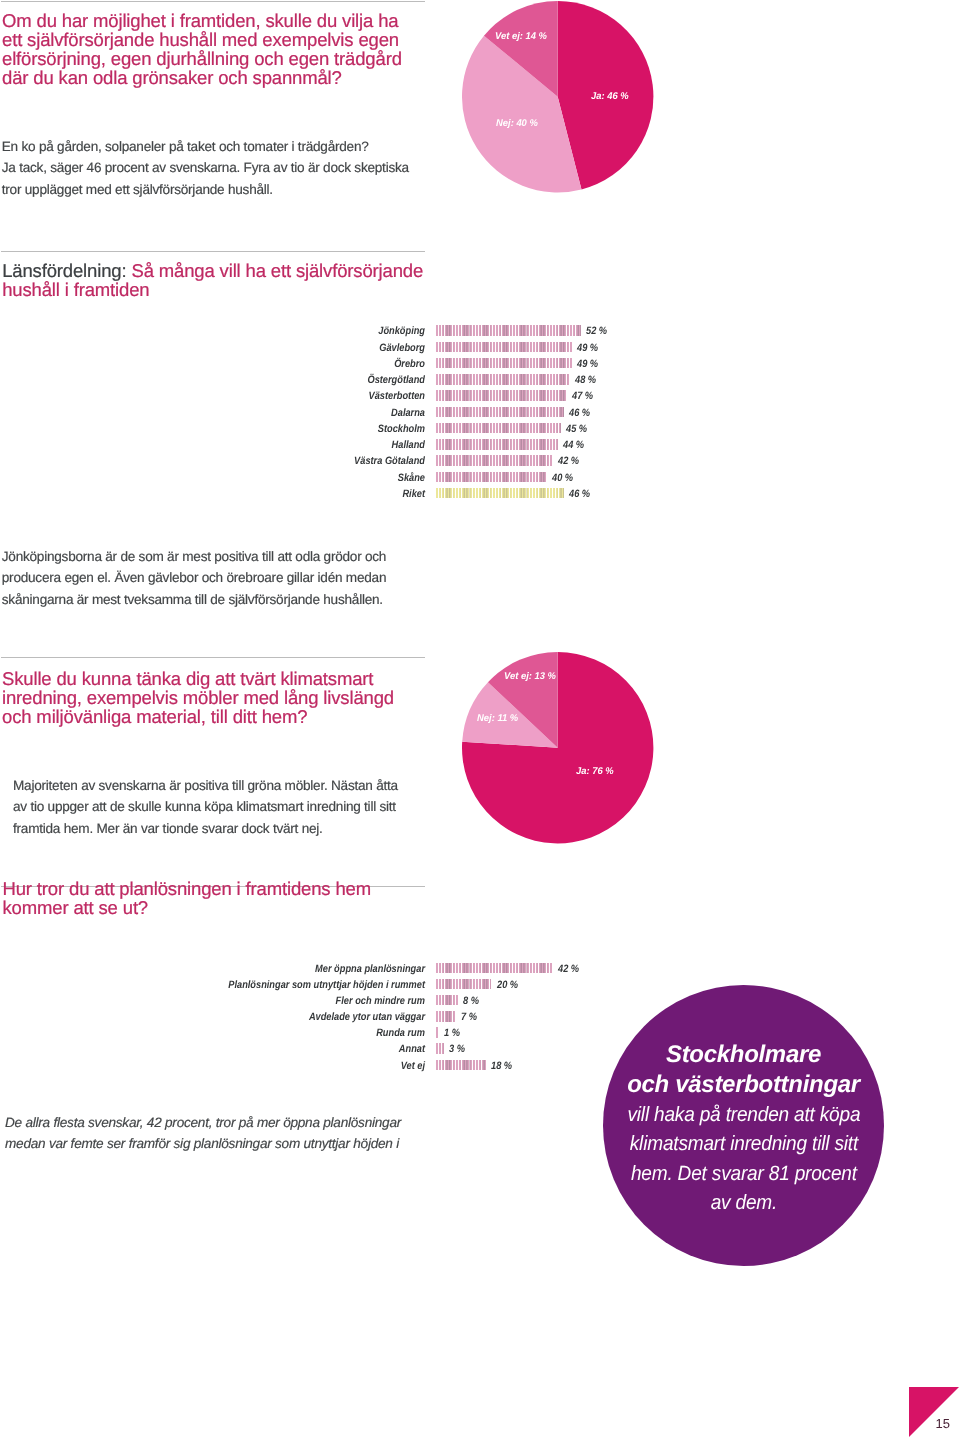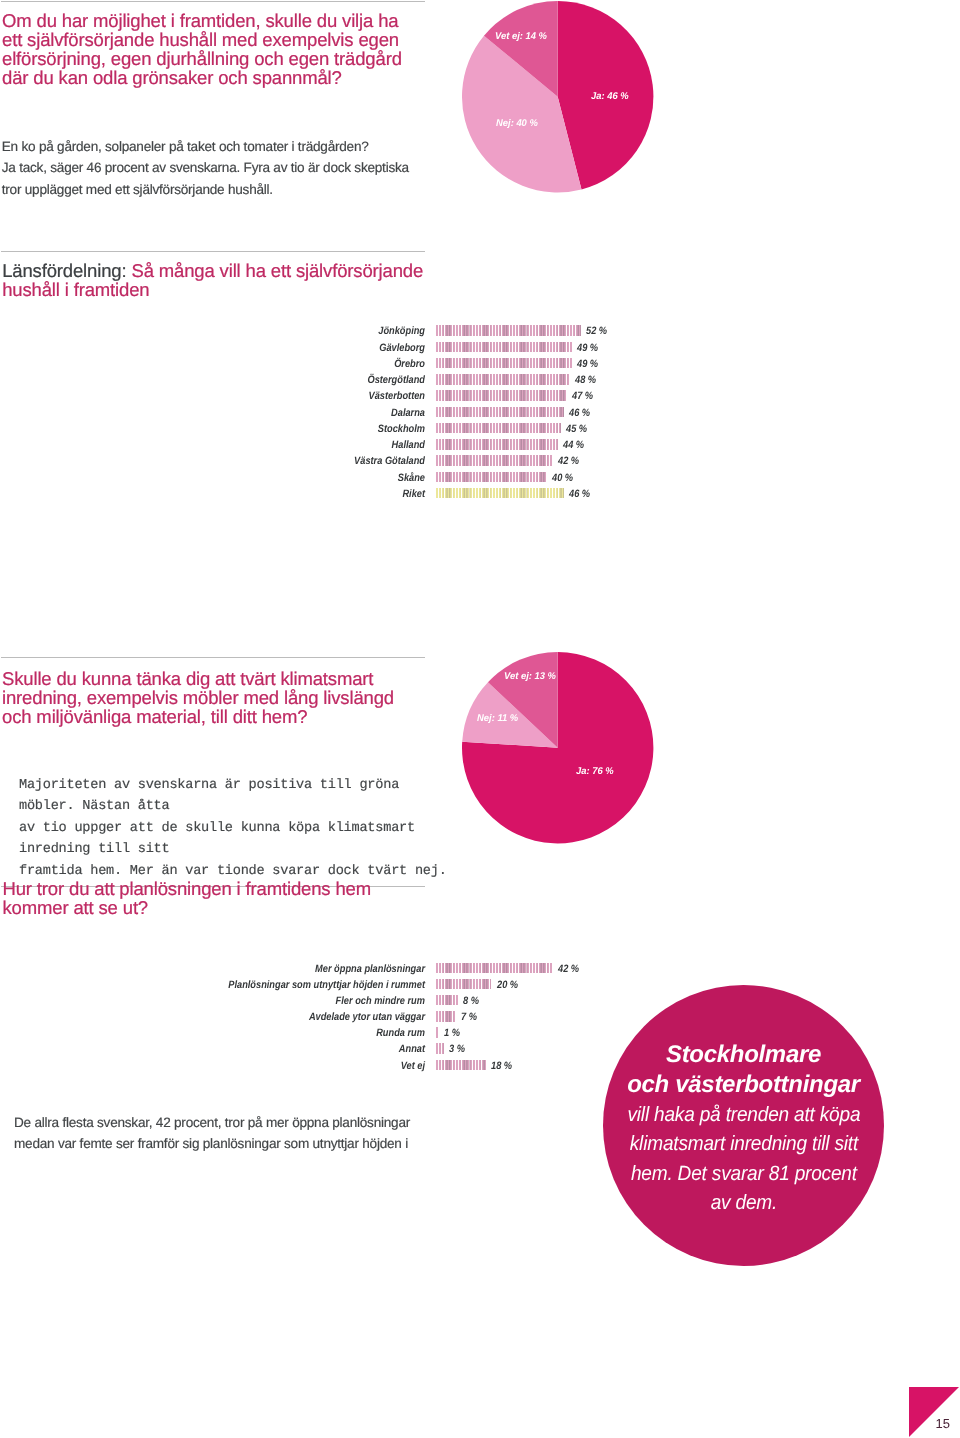--- a/index.html
+++ b/index.html
@@ -40,21 +40,21 @@
           #b58ba2 0px,#dda4c0 0.5px,#dda4c0 1.6px,#b58ba2 2.1px,
           #ffffff 2.2px,#ffffff 2.85px);}
   .bar.yellow{background-image:repeating-linear-gradient(to right,
           #c9c492 0px,#ece79a 0.5px,#ece79a 1.6px,#c9c492 2.1px,
           #ffffff 2.2px,#ffffff 2.85px);}
   .barval{position:absolute;font-size:10.7px;font-style:italic;font-weight:700;
           color:#35383a;white-space:nowrap;
           transform:scaleX(0.865);transform-origin:0% 50%;}
 
   
-  .circle{position:absolute;border-radius:50%;background:#be185d;
+  .circle{position:absolute;border-radius:50%;background:#701a75;
           display:flex;align-items:center;justify-content:center;}
   .circle-inner{text-align:center;color:#ffffff;font-style:italic;margin-top:8px;}
   .circle-strong{font-weight:700;font-size:24px;line-height:29.8px;letter-spacing:-0.3px;}
   .circle-body{font-weight:400;font-size:20.6px;line-height:29.5px;letter-spacing:-0.2px;
                transform:scaleX(0.925);}
 
   
   .pagenum{position:absolute;color:#4a2337;font-size:13px;line-height:13px;}
 </style>
 </head>
@@ -123,30 +123,35 @@
       <div class="bar" style="left: 435.7px; top: 130px; width: 117.18px; height: 10.4px;"></div>
       <div class="barval" style="left: 557.88px; top: 130px;">42 %</div>
       <div class="barlabel" style="left: 0px; top: 146.25px; width: 425px;">Skåne</div>
       <div class="bar" style="left: 435.7px; top: 146.25px; width: 111.6px; height: 10.4px;"></div>
       <div class="barval" style="left: 552.3px; top: 146.25px;">40 %</div>
       <div class="barlabel" style="left: 0px; top: 162.5px; width: 425px;">Riket</div>
       <div class="bar yellow" style="left: 435.7px; top: 162.5px; width: 128.34px; height: 10.4px;"></div>
       <div class="barval" style="left: 569.04px; top: 162.5px;">46 %</div>
     </div>
 
+  <div class="body-txt" style="left:1.8px;top:546px;width:440px;">
+      <div>Jönköpingsborna är de som är mest positiva till att odla grödor och</div>
+      <div>producera egen el. Även gävlebor och örebroare gillar idén medan</div>
+      <div>skåningarna är mest tveksamma till de självförsörjande hushållen.</div>
+    </div>
 
   <div class="rule" style="left:1px;top:657px;width:424px;"></div>
 
   <div class="qhead" style="left:2px;top:669px;width:440px;">
       <div>Skulle du kunna tänka dig att tvärt klimatsmart</div>
       <div>inredning, exempelvis möbler med lång livslängd</div>
       <div>och miljövänliga material, till ditt hem?</div>
     </div>
 
-  <div class="body-txt" style="left:19px;top:775px;width:440px;font-family:Liberation Mono, monospace;">
+  <div class="body-txt" style="left:13px;top:775px;width:440px;">
       <div>Majoriteten av svenskarna är positiva till gröna möbler. Nästan åtta</div>
       <div>av tio uppger att de skulle kunna köpa klimatsmart inredning till sitt</div>
       <div>framtida hem. Mer än var tionde svarar dock tvärt nej.</div>
     </div>
 
   <div class="pie-wrap abs" style="left:462px;top:652px;width:192px;height:192px;">
     <svg width="192" height="192" viewBox="0 0 192 192">
       <g id="pie2-slices">
           <path d="M 95.7 95.7 L 95.7 0 A 95.7 95.7 0 1 1 0.1888420894144076 89.69094728104476 Z" fill="#d71366"></path>
           <path d="M 95.7 95.7 L 0.1888420894144076 89.69094728104476 A 95.7 95.7 0 0 1 25.937702355770895 30.188841962624522 Z" fill="#ee9fc7"></path>
@@ -182,21 +187,21 @@
       <div class="bar" style="left: 435.7px; top: 64.6px; width: 2.79px; height: 10.4px;"></div>
       <div class="barval" style="left: 443.89px; top: 64.6px;">1 %</div>
       <div class="barlabel" style="left: 0px; top: 80.75px; width: 425px;">Annat</div>
       <div class="bar" style="left: 435.7px; top: 80.75px; width: 8.37px; height: 10.4px;"></div>
       <div class="barval" style="left: 449.47px; top: 80.75px;">3 %</div>
       <div class="barlabel" style="left: 0px; top: 96.9px; width: 425px;">Vet ej</div>
       <div class="bar" style="left: 435.7px; top: 96.9px; width: 50.22px; height: 10.4px;"></div>
       <div class="barval" style="left: 491.32px; top: 96.9px;">18 %</div>
     </div>
 
-  <div class="body-txt" style="left:14px;top:1112px;width:440px;">
+  <div class="body-txt" style="left:5px;top:1112px;width:440px;font-style:italic;">
       <div>De allra flesta svenskar, 42 procent, tror på mer öppna planlösningar</div>
       <div>medan var femte ser framför sig planlösningar som utnyttjar höjden i</div>
     </div>
 
   <div class="circle" style="left:603px;top:984.5px;width:281px;height:281px;">
     <div class="circle-inner">
       <div class="circle-strong">Stockholmare</div>
       <div class="circle-strong">och västerbottningar</div>
       <div class="circle-body">vill haka på trenden att köpa</div>
       <div class="circle-body">klimatsmart inredning till sitt</div>

